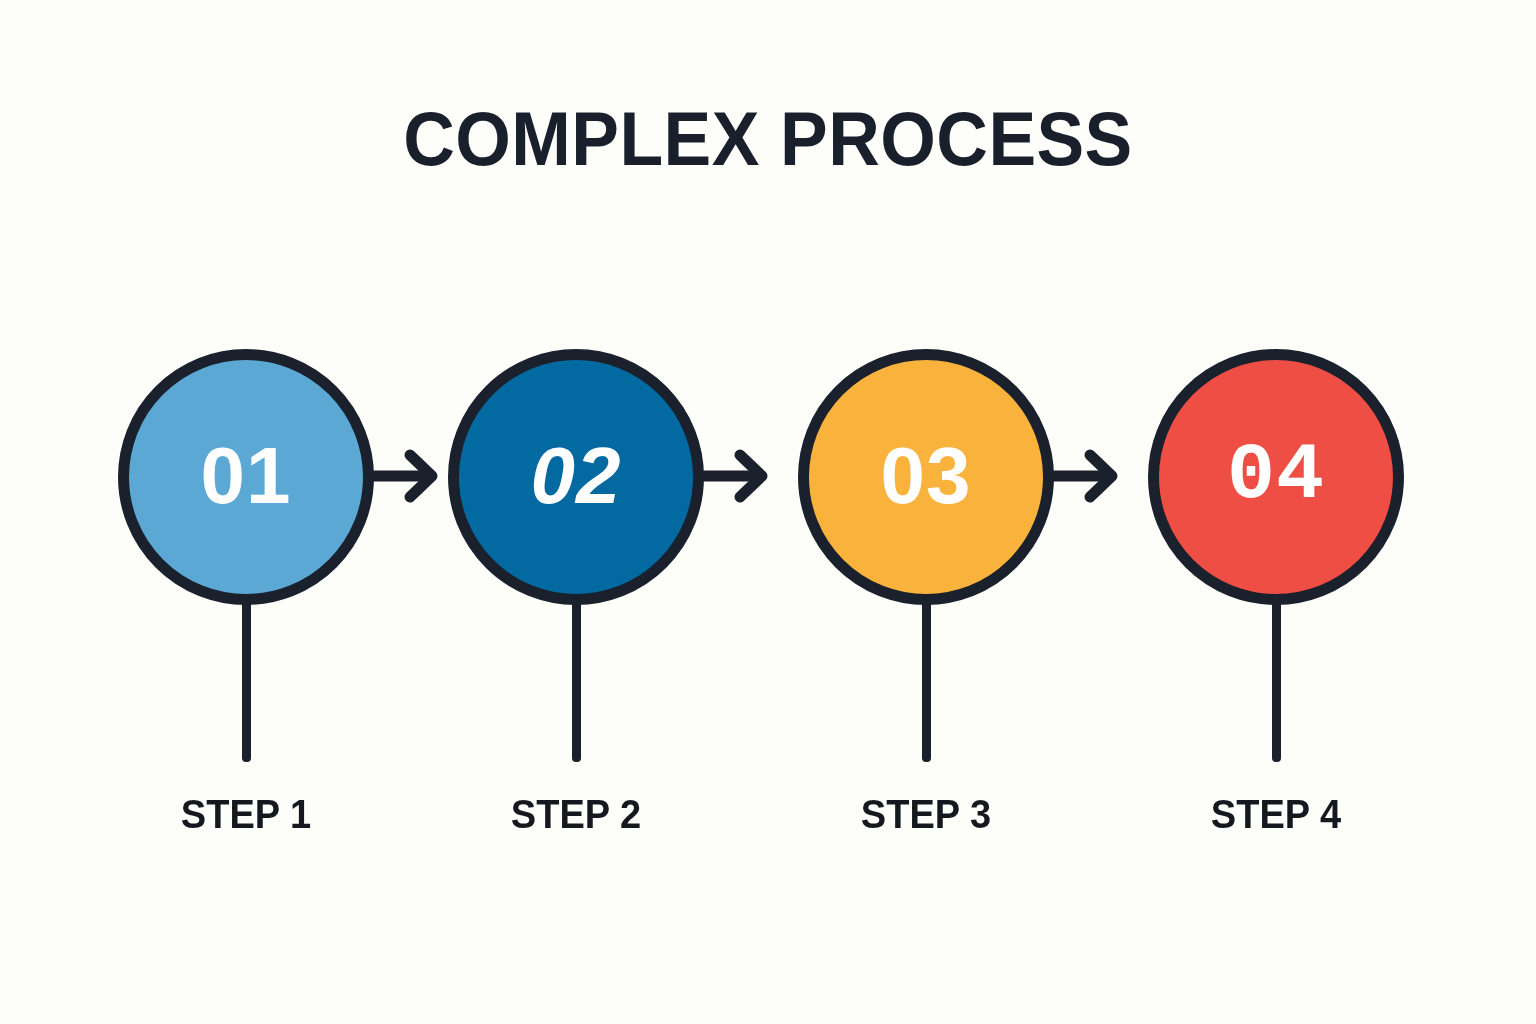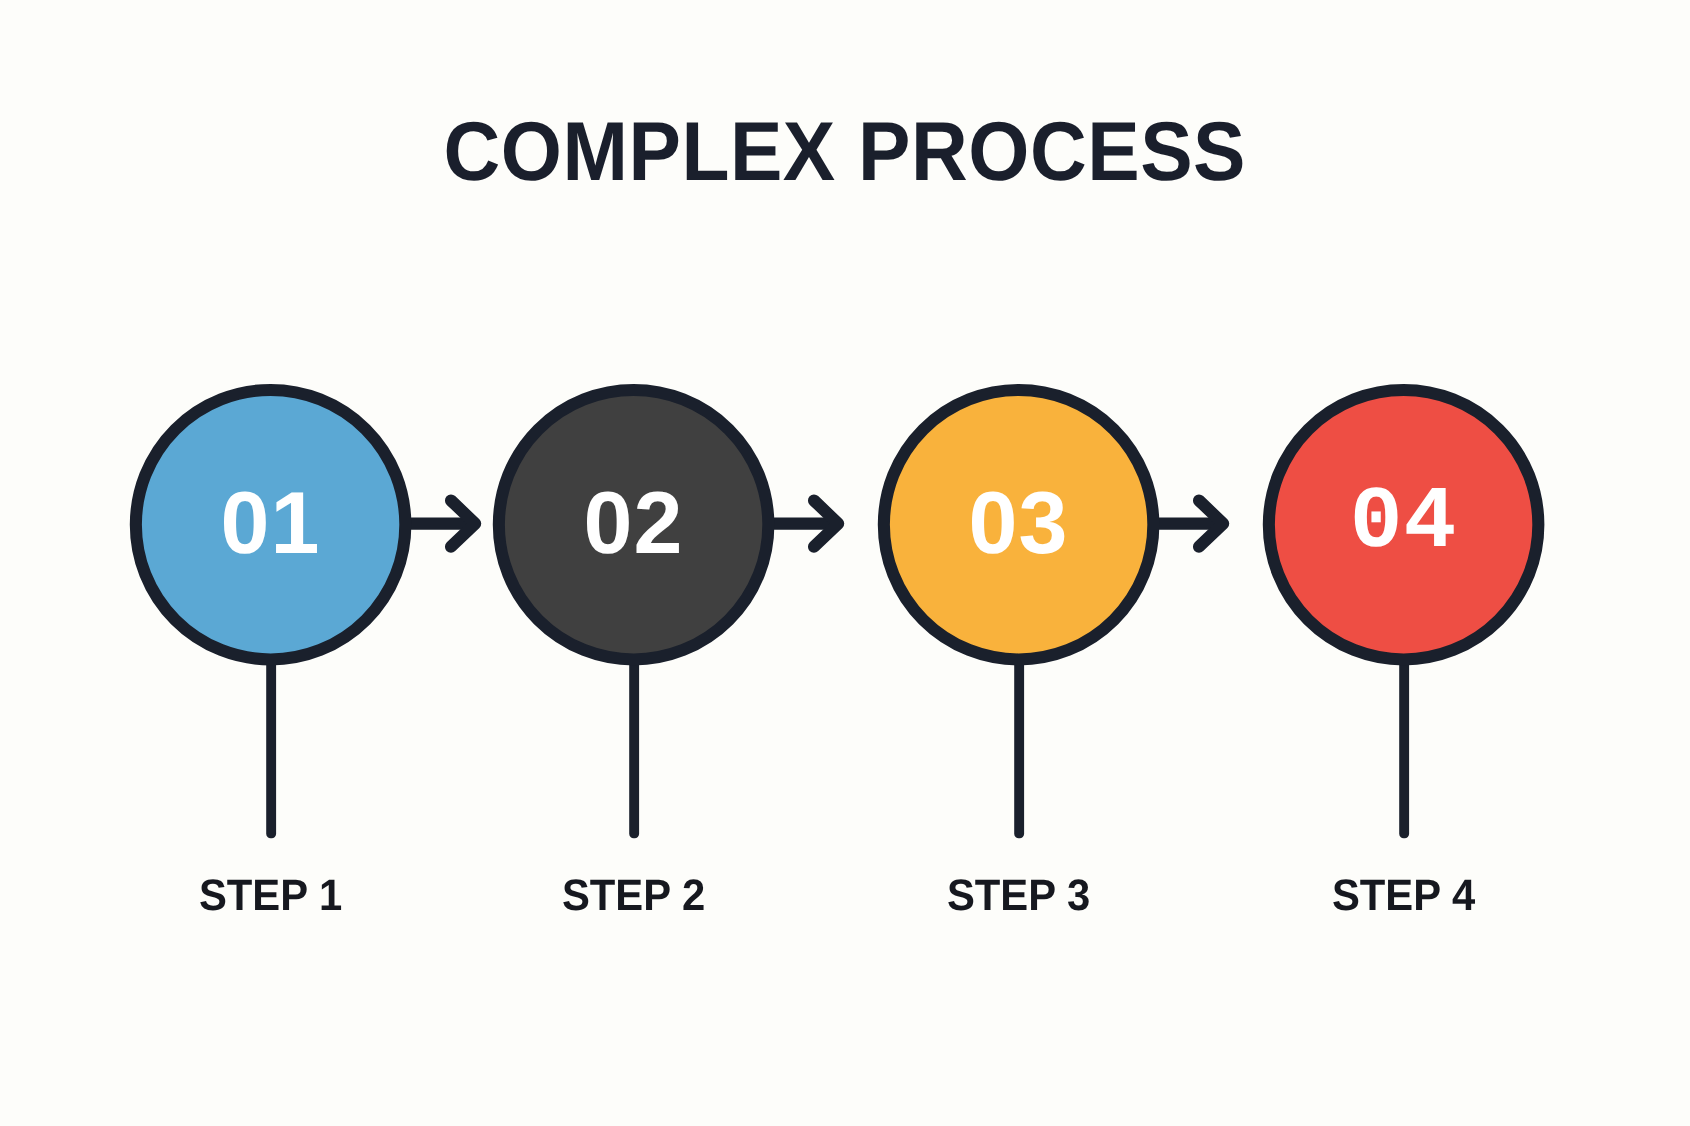--- a/index.html
+++ b/index.html
@@ -153,21 +153,21 @@
       </div>
       <div class="step-stem" style="left: 242px;"></div>
       <div class="step-node" style="left: 118px;">
         <div class="step-circle" style="background: rgb(91, 168, 212); border-color: rgb(26, 32, 44);">
           <span class="step-number" style="color: rgb(255, 255, 255);">01</span>
         </div>
       </div>
       <div class="step-label" style="left: 86px; color: rgb(22, 24, 31);">STEP 1</div>
       <div class="step-stem" style="left: 572px;"></div>
       <div class="step-node" style="left: 448px;">
-        <div class="step-circle" style="background: #404040; border-color: rgb(26, 32, 44);">
+        <div class="step-circle" style="background: #0369a1; border-color: rgb(26, 32, 44); font-style: italic;">
           <span class="step-number" style="color: rgb(255, 255, 255);">02</span>
         </div>
       </div>
       <div class="step-label" style="left: 416px; color: rgb(22, 24, 31);">STEP 2</div>
       <div class="step-stem" style="left: 922px;"></div>
       <div class="step-node" style="left: 798px;">
         <div class="step-circle" style="background: rgb(249, 178, 60); border-color: rgb(26, 32, 44);">
           <span class="step-number" style="color: rgb(255, 255, 255);">03</span>
         </div>
       </div>

